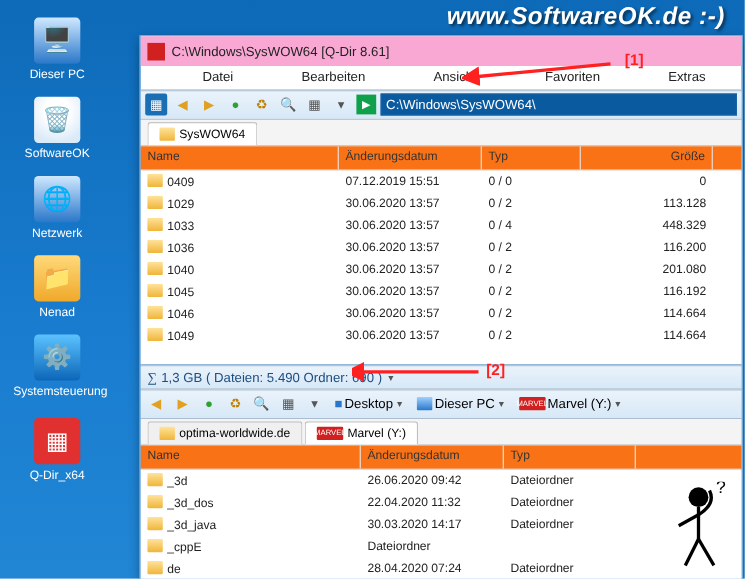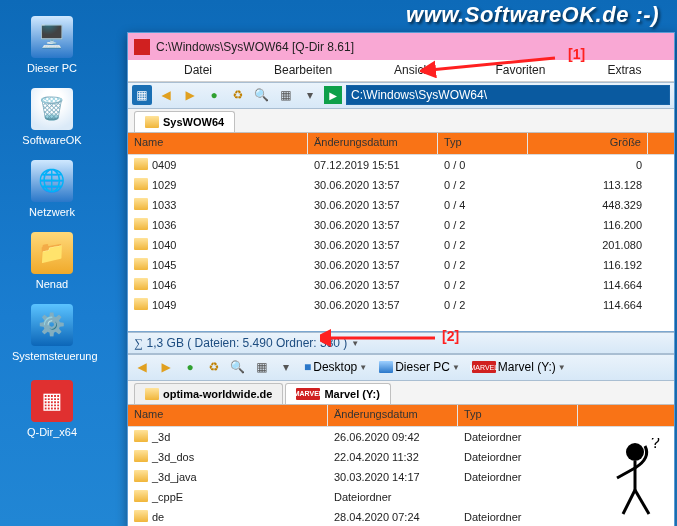--- a/index.html
+++ b/index.html
@@ -100,21 +100,21 @@
   .addr-go {
     width: 18px; height: 18px; background: #0ea04a;
     display: flex; align-items: center; justify-content: center;
     color: #fff; font-size: 10px;
   }
   .tabstrip {
     height: 24px;
     background: #f4f4f4;
     border-bottom: 1px solid #c0c0c0;
     display: flex; align-items: flex-end;
-    padding-left: 6px; gap: 2px; font-weight: bold;
+    padding-left: 6px; gap: 2px;
   }
   .tab {
     height: 21px;
     background: #fff;
     border: 1px solid #c0c0c0;
     border-bottom: none;
     padding: 2px 10px;
     display: flex; align-items: center; gap: 4px;
     font-size: 11px;
     border-radius: 3px 3px 0 0;
@@ -304,21 +304,21 @@
             <div class="c col-name"><span class="fico"></span>1049</div>
             <div class="c col-date">30.06.2020 13:57</div>
             <div class="c col-type">0 / 2</div>
             <div class="c col-size" style="text-align:right;">114.664</div>
           </div>
         </div>
     </div>
 
     <div class="status">
       <span class="sigma">∑</span>
-      <span>1,3 GB ( Dateien: 5.490 Ordner: 330 )</span>
+      <span>1,3 GB ( Dateien: 5.490 Ordner: 690 )</span>
       <span class="dd-arrow">▼</span>
     </div>
 
     <div class="toolbar">
       <div class="tbtn" style="color:#e0a020;">◀</div>
       <div class="tbtn" style="color:#e0a020;">▶</div>
       <div class="tbtn" style="color:#30a030;">●</div>
       <div class="tbtn" style="color:#c08000;">♻</div>
       <div class="tbtn" style="color:#555;">🔍</div>
       <div class="tbtn" style="color:#555;">▦</div>

